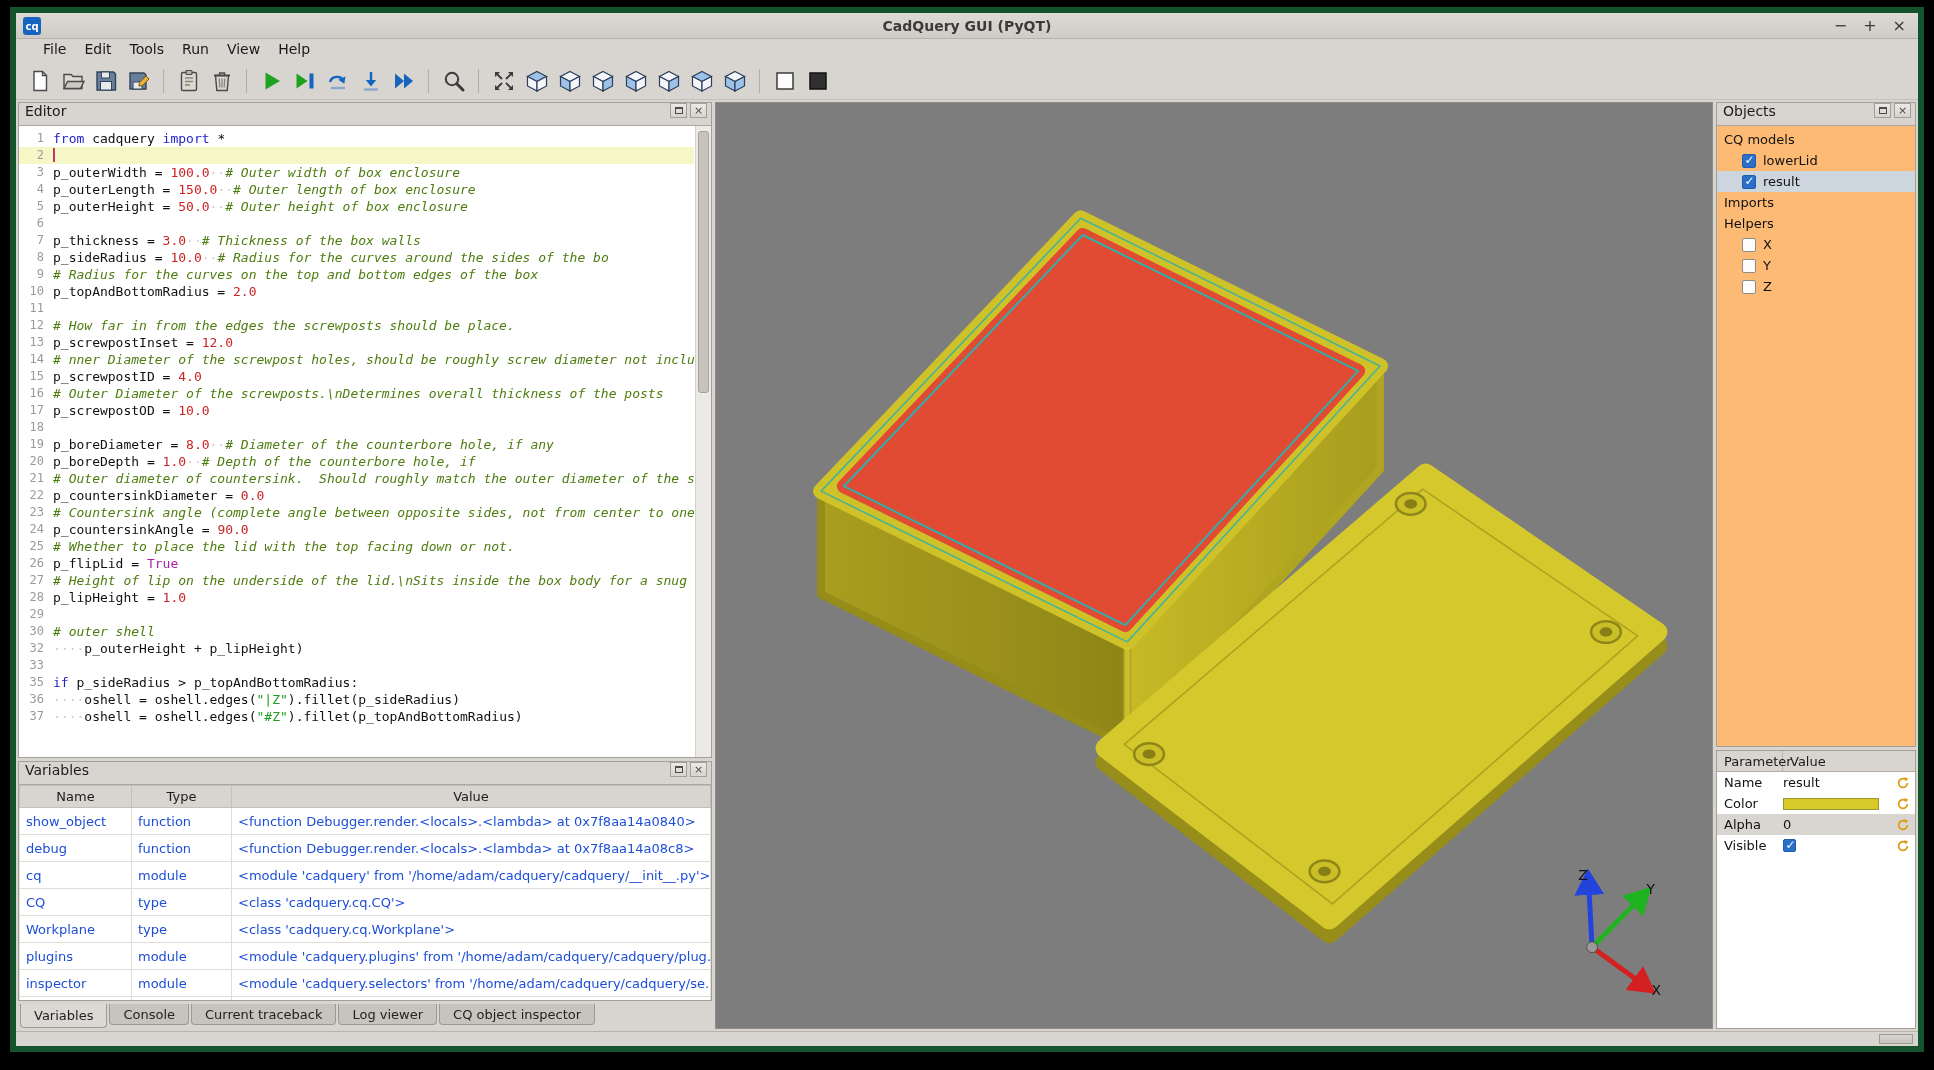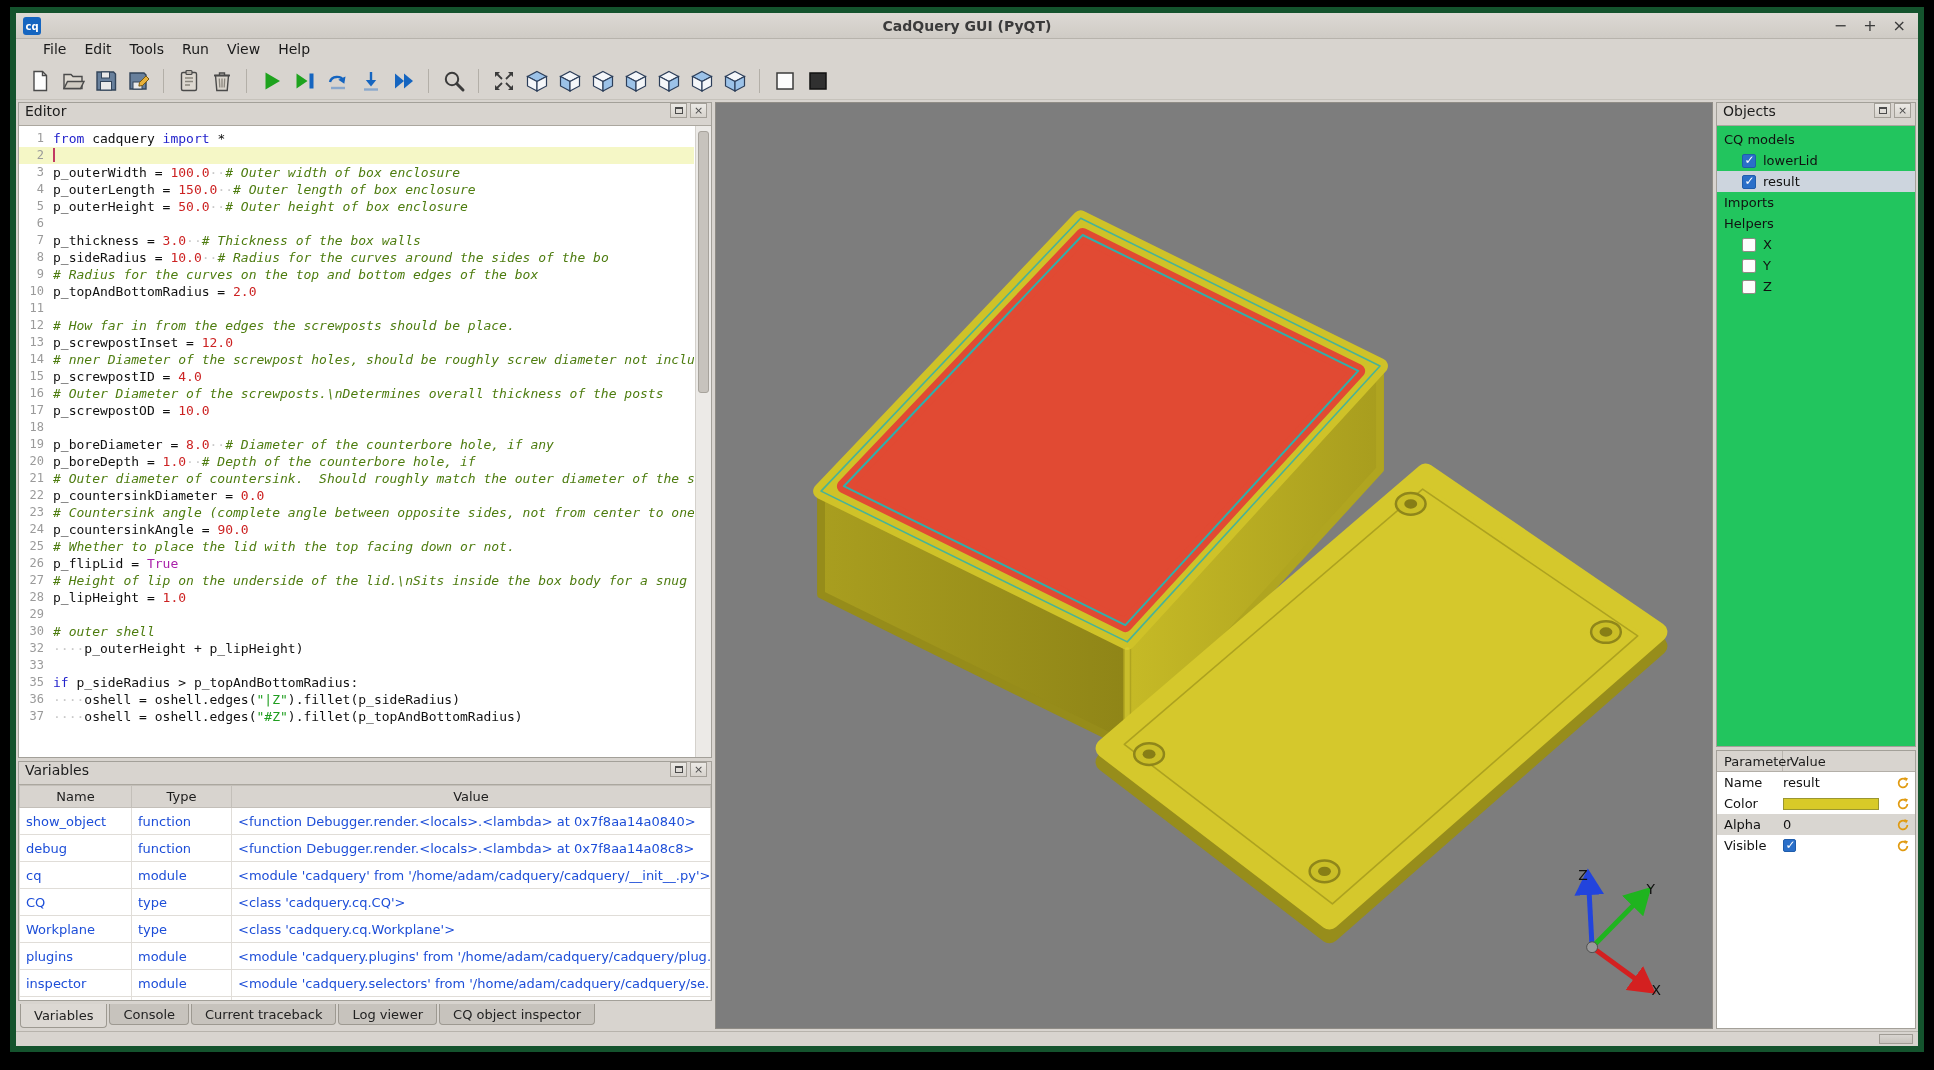--- a/index.html
+++ b/index.html
@@ -61,21 +61,21 @@
   .vars td{height:27px;border:1px solid #e0ddd8;padding:0 6px;white-space:nowrap;overflow:hidden;color:#1d4ed8}
   col.c-name{width:112px}col.c-type{width:100px}
 
   
   .tabs{height:25px;flex:none;display:flex;align-items:flex-start;gap:2px;padding-left:2px;background:var(--chrome,#d8d4cf)}
   .tab{display:flex;align-items:center;padding:0 13px;font-size:13px;color:#222;background:#c7c3bd;border:1px solid #9d9991;border-top:none;border-radius:0 0 4px 4px;height:21px}
   .tab.active{background:#dcd8d3;height:24px}
 
   
   .objects-panel{height:645px;flex:none}
-  .tree{flex:1;background:#22c55e;overflow:hidden;padding-top:3px}
+  .tree{flex:1;background:#fdba74;overflow:hidden;padding-top:3px}
   .trow{height:21px;display:flex;align-items:center;font-size:13px;color:#111;padding-left:7px}
   .trow.item,.trow.helper{padding-left:25px}
   .trow.selected{background:var(--selection,#cdd5de)}
   .cb{position:relative;width:14px;height:14px;flex:none;border:1px solid #8f8b85;border-radius:2px;background:#fdfdfd;margin-right:7px}
   .cb.checked{background:var(--accent_bl
 ue,#2a6fc9);background:var(--accent_blue,#2a6fc9);border-color:#1f5dab}
   .cb.checked::after{content:"✓";position:absolute;left:1.5px;top:-2px;font-size:12px;color:#fff}
 
   
   .params-panel{flex:1}

